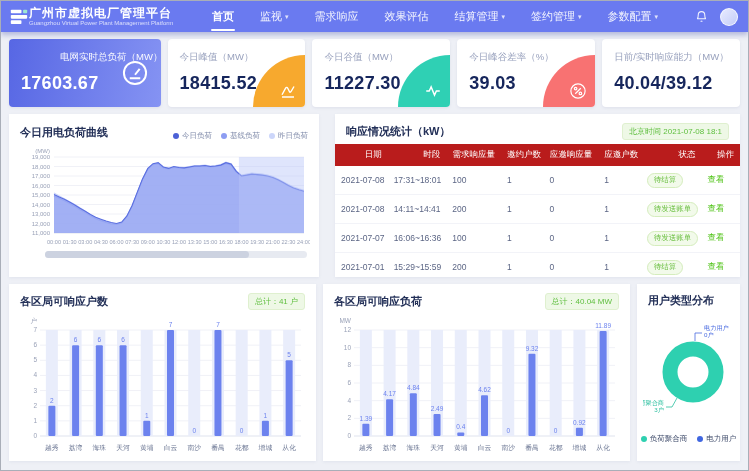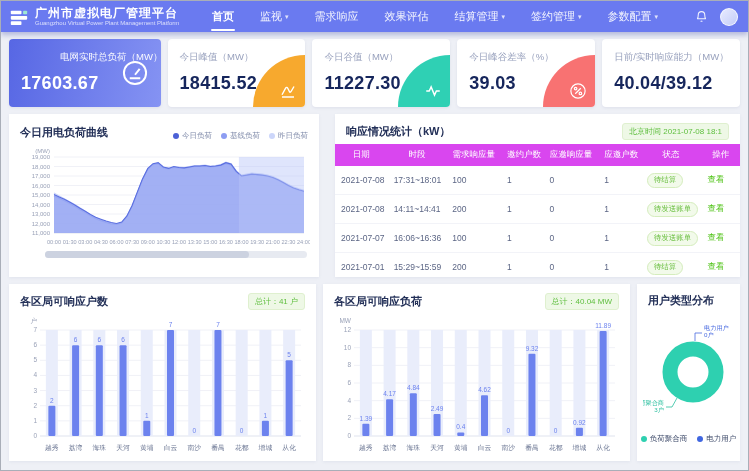--- a/index.html
+++ b/index.html
@@ -1,21 +1,21 @@
 <!DOCTYPE html>
 <html><head>
 <meta charset="utf-8">
 <style>
   * { margin:0; padding:0; box-sizing:border-box; }
   html,body { background:#fff; font-family:"Liberation Sans","DejaVu Sans",sans-serif; }
   .frame { position:relative; width:749px; height:471px; border:1px solid #a9aeb8; background:#eef0f6; overflow:hidden; }
 
   
   nav { display:flex; align-items:center; height:31px; background:#6a7af0; color:#fff; padding:0 10px 0 8px; box-shadow:0 3px 5px rgba(70,80,170,.35); position:relative; z-index:5; }
-  .logo { display:flex; align-items:flex-end; gap:6px; width:190px; }
+  .logo { display:flex; align-items:center; gap:0; width:190px; }
   .logo-icon { width:20px; height:18px; flex:0 0 auto; }
   .logo-text .t1 { font-size:12px; font-weight:bold; letter-spacing:1px; line-height:13px; white-space:nowrap; }
   .logo-text .t2 { font-size:6px; opacity:.75; line-height:7px; white-space:nowrap; }
   #nav-menu { display:flex; list-style:none; height:31px; align-items:stretch; }
   #nav-menu li { display:flex; align-items:center; padding:0 13px; font-size:11px; color:rgba(255,255,255,.92); cursor:pointer; position:relative; white-space:nowrap; }
   #nav-menu li.active { font-weight:bold; color:#fff; }
   #nav-menu li.active::after { content:""; position:absolute; left:12px; right:12px; bottom:1px; height:2px; background:#fff; border-radius:1px; }
   #nav-menu li .caret { font-size:7px; margin-left:3px; opacity:.85; }
   .nav-right { margin-left:auto; display:flex; align-items:center; gap:12px; }
   .bell { width:13px; height:13px; opacity:.9; cursor:pointer; }
@@ -46,21 +46,21 @@
   .chart-panel { width:310px; height:163px; flex:0 0 auto; }
   .legend { display:flex; gap:9px; align-items:center; }
   .legend-item { display:flex; gap:3px; align-items:center; font-size:7.5px; color:#7d88a8; cursor:pointer;margin-top:8px; }
   .legend-dot { width:6px; height:6px; border-radius:50%; }
   .zoom-slider { margin:2px 12px 0 36px; height:7px; border-radius:4px; background:#e7eaf1; position:relative; cursor:pointer; }
   .zoom-inner { position:absolute; left:0; top:0; bottom:0; border-radius:4px; background:#ccd2e0; }
 
   
   .table-panel { flex:1; height:163px;margin-left:9px; }
   table { width:100%; border-collapse:collapse; table-layout:fixed; }
-  thead th { background:#d946ef; color:#fff; font-size:8.5px; font-weight:normal; text-align:center; padding:5px 6px; white-space:nowrap; }
+  thead th { background:#b91c1c; color:#fff; font-size:8.5px; font-weight:normal; text-align:right; padding:5px 6px; white-space:nowrap; }
   tbody td { font-size:8.5px; color:#5c6685; padding:6.5px 6px; border-bottom:1px solid #f2f3f8; white-space:nowrap; }
   .pill { display:inline-block; font-size:7.5px; color:#6abf40; background:#f2faea; border:1px solid #d5edbd; border-radius:8px; padding:1.5px 6px; }
   .view-link { color:#52c41a; cursor:pointer; font-size:8.5px; }
 
   
   .bar-panel { width:307px; height:177px; flex:0 0 auto; }
   .donut-panel { flex:1; height:177px; }
   .donut-legend { display:flex; justify-content:center; gap:10px; margin-top:-2px; }
   .donut-legend .legend-item { color:#3c4868; font-size:7.5px; }
 

